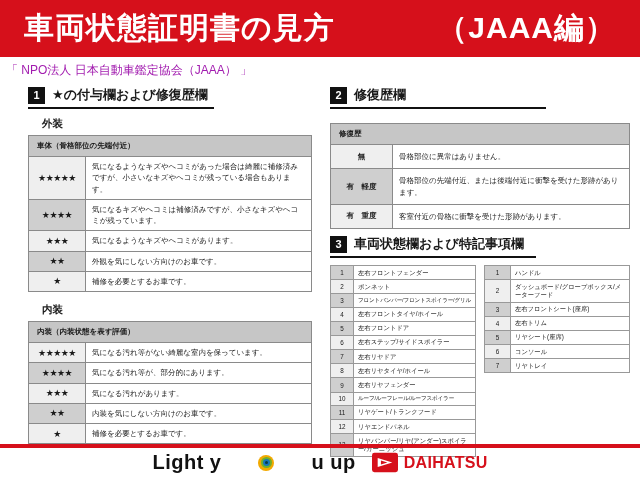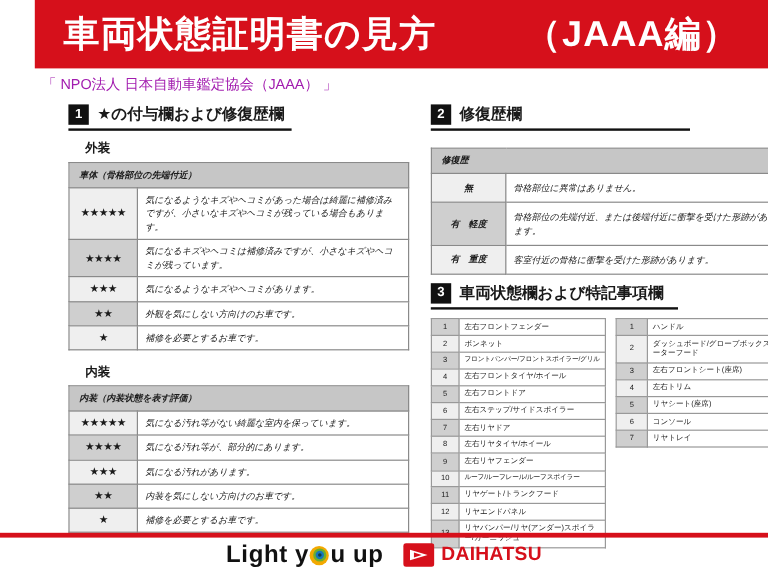--- a/index.html
+++ b/index.html
@@ -2,21 +2,21 @@
 <html style="--banner-red: #d6101b; --brand-red: #d6101b; --header-gray: #c6c6c6; --cell-gray: #cfcfcf; --cell-light: #efefef; --ink: #1a1a1a;"><head>
 <meta charset="utf-8">
 <style>
   :root{
     --banner-red:#d6101b; --brand-red:#d6101b;
     --header-gray:#c6c6c6; --cell-gray:#cfcfcf; --cell-light:#efefef; --ink:#1a1a1a;
   }
   *{margin:0;padding:0;box-sizing:border-box;}
   html,body{background:#fff;}
   .page{width:640px;height:480px;position:relative;background:#fff;overflow:hidden;
-        font-family:"Liberation Sans","DejaVu Sans",sans-serif;color:var(--ink);padding-left:29px;}
+        font-family:"Liberation Sans","DejaVu Sans",sans-serif;color:var(--ink);}
 
   
   .banner{height:57px;background:var(--banner-red);display:flex;align-items:center;
           justify-content:space-between;padding:0 24px;color:#fff;font-weight:700;
           font-size:30px;letter-spacing:1px;}
   .subtitle{font-size:12px;margin:5px 0 3px 6px;color:#a21caf;}
 
   
   .columns{display:flex;gap:18px;padding:2px 10px 0 28px;}
   .col-left{width:284px;flex:none;}
@@ -29,21 +29,21 @@
   .section-header.u3{width:206px;margin-top:6px;}
   .num-box{width:17px;height:17px;background:#111;color:#fff;font-size:11px;font-weight:700;
            display:inline-flex;align-items:center;justify-content:center;flex:none;}
   .sec-title{font-size:13px;font-weight:700;white-space:nowrap;}
 
   .group-label{font-size:10.5px;font-weight:700;margin:8px 0 4px 14px;}
   .group-label.second{margin-top:11px;}
 
   
   table{border-collapse:collapse;width:100%;}
-  .tbl{border:1.5px solid #555;font-style:italic;}
+  .tbl{border:1.5px solid #555;}
   .tbl th,.tbl td{border:1px solid #8a8a8a;}
   .tbl th{background:var(--header-gray);text-align:left;font-size:7.5px;font-weight:700;
           padding:5px 8px;}
 
   
   .rating-table td.lab{width:57px;text-align:center;font-size:9px;letter-spacing:-0.5px;
                        padding:4px 1px;}
   .rating-table td.desc{font-size:7.5px;line-height:1.5;padding:4px 6px;}
   .rating-table tbody tr:nth-child(odd) td.lab{background:var(--cell-light);}
   .rating-table tbody tr:nth-child(even) td.lab{background:var(--cell-gray);}
@@ -65,21 +65,21 @@
   .parts-table td.desc{font-size:6.3px;line-height:1.3;padding:2.5px 4px;}
   .parts-table tbody tr:nth-child(odd) td.lab{background:var(--cell-gray);}
   .parts-table tbody tr:nth-child(even) td.lab{background:var(--cell-light);}
   .parts-table td.desc.tight{font-size:5.6px;letter-spacing:-0.2px;white-space:nowrap;}
 
   
   .red-line{position:absolute;left:0;right:0;top:444px;height:4px;background:var(--banner-red);}
   .footer{position:absolute;top:451px;left:0;right:0;display:flex;justify-content:center;
           align-items:center;gap:16px;}
   .slogan{display:inline-flex;align-items:center;font-size:20px;font-weight:700;color:#111;
-          letter-spacing:0.5px;}
+          letter-spacing:0.5px;gap:36px;}
   .target{width:16px;height:16px;border-radius:50%;background:#f2a900;display:inline-flex;
           align-items:center;justify-content:center;margin:0 1px;}
   .target .g{width:11px;height:11px;border-radius:50%;background:#6fae2d;display:flex;
              align-items:center;justify-content:center;}
   .target .b{width:7px;height:7px;border-radius:50%;background:#1576bc;display:flex;
              align-items:center;justify-content:center;}
   .target .c{width:3px;height:3px;border-radius:50%;background:#0b3b43;}
   .daihatsu{display:inline-flex;align-items:center;gap:6px;}
   .brand-text{font-size:16px;font-weight:700;color:var(--brand-red);letter-spacing:0.3px;}
 </style>

